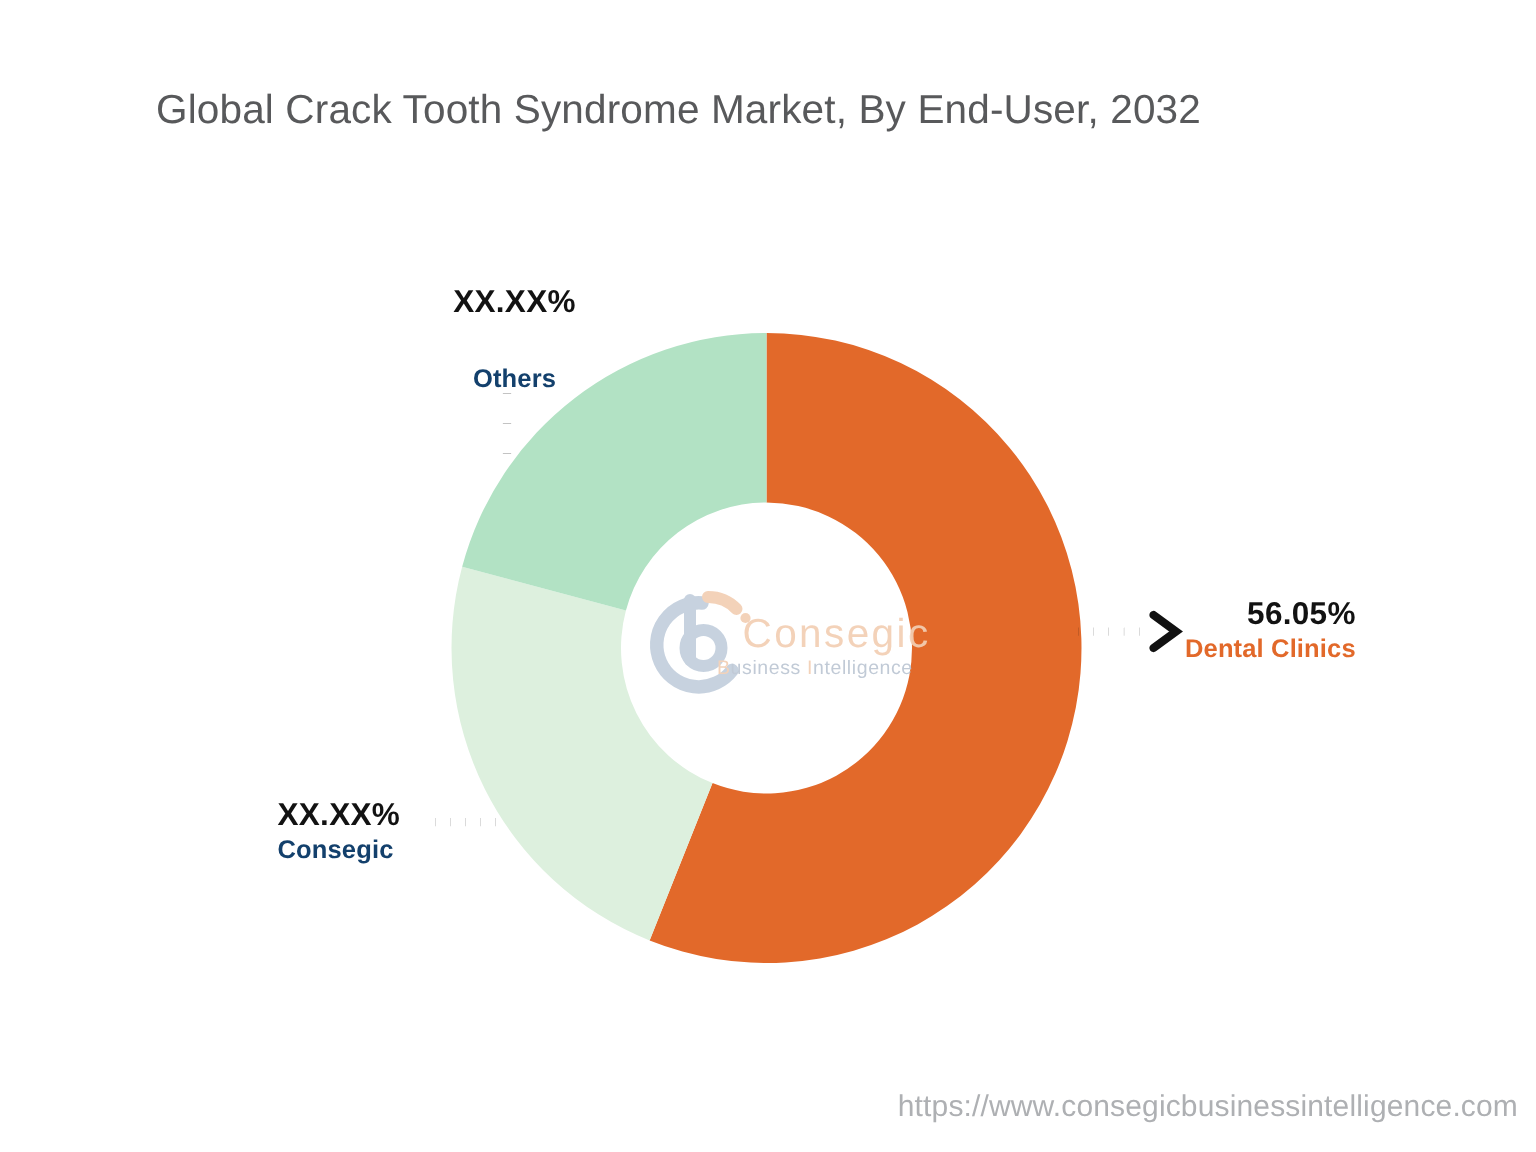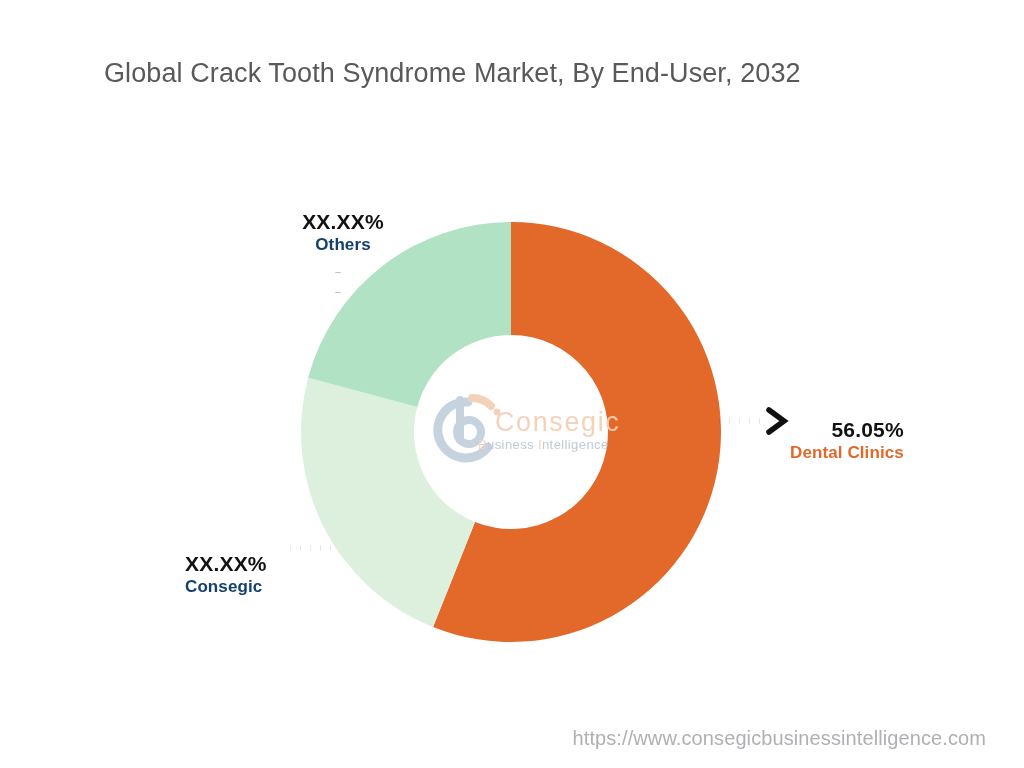--- a/index.html
+++ b/index.html
@@ -38,54 +38,53 @@
   .callout {
     position: absolute;
     white-space: nowrap;
   }
   .callout .pct {
     font-size: 21px;
     font-weight: bold;
     color: #121212;
     line-height: 1.12;
     letter-spacing: 0.2px;
-    margin-top: 20px;
   }
   .callout .cat {
     font-size: 17px;
     font-weight: bold;
     line-height: 1.25;
     letter-spacing: 0.1px;
   }
 
   #callout-others {
     left: 297px;
     top: 190px;
     text-align: center;
     width: 92px;
   }
-  #callout-others .cat { color: #13406c; }
+  #callout-others .cat { color: #13406c; margin-top: 28px; }
 
   #callout-hospitals {
     left: 185px;
     top: 532px;
     text-align: left;
   }
   #callout-hospitals .cat { color: #13406c; }
 
   #callout-dental {
     left: 790px;
     top: 398px;
     text-align: right;
   }
   #callout-dental .cat { color: #e2692a; }
 
   #footer-url {
     position: absolute;
-    right: 38px;
+    right: 12px;
     bottom: 18px;
     font-size: 20px;
     color: #aeb0b3;
     letter-spacing: 0.1px;
     white-space: nowrap;
   }
 
   .wm-text-main {
     font-size: 27px;
     fill: #f3cfb4;

